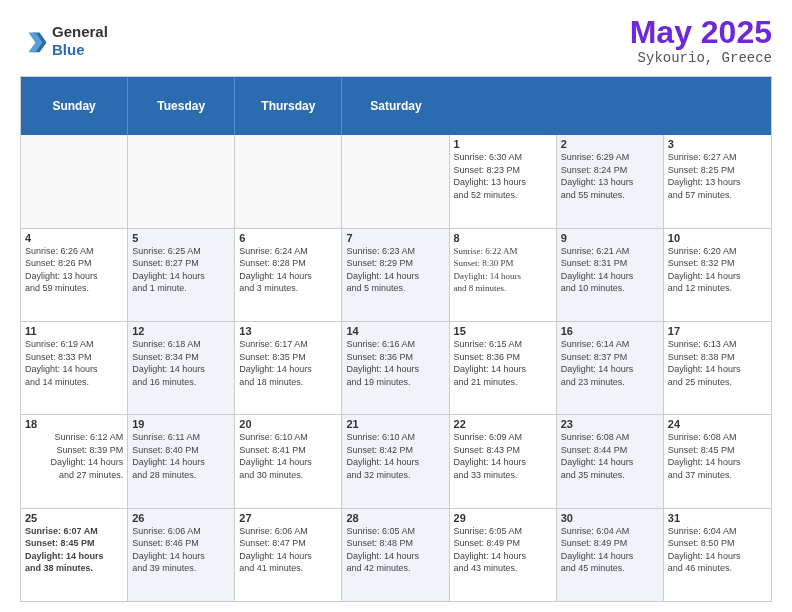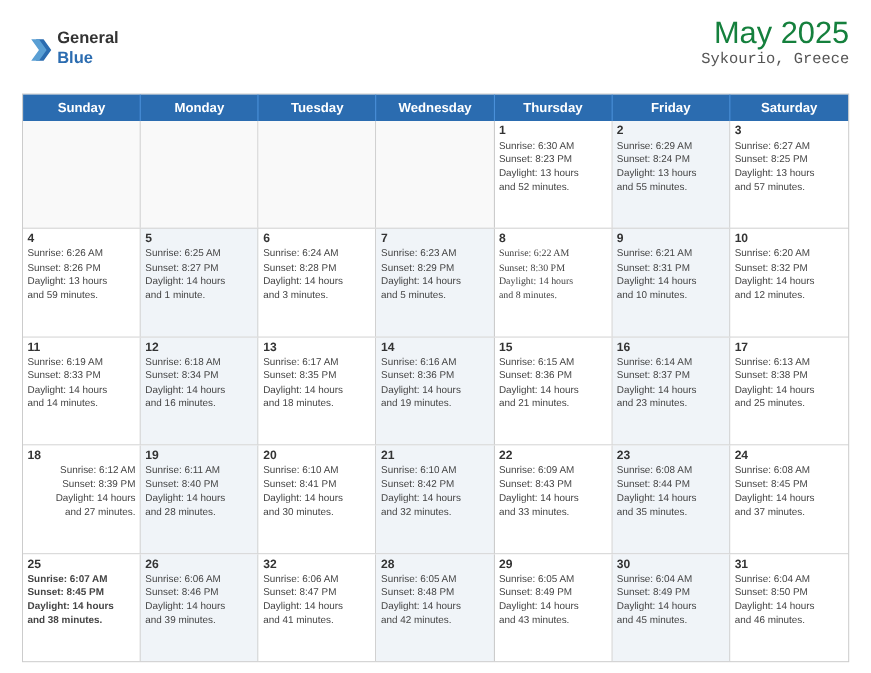--- a/index.html
+++ b/index.html
@@ -13,39 +13,39 @@
     .page {
       width: 792px;
       height: 612px;
       padding: 15px 20px 10px 20px;
       display: flex;
       flex-direction: column;
     }
     .header {
       display: flex;
       justify-content: space-between;
-      align-items: flex-end;
-      margin-bottom: 23px;
+      align-items: center;
+      margin-bottom: 10px;
     }
     .logo {
       display: flex;
       align-items: center;
       gap: 4px;
     }
     .logo-icon {
       width: 28px;
       height: 28px;
     }
     .title-block {
       text-align: right;
     }
     .main-title {
-      font-size: 28px;
-      font-weight: normal;
-      color: #15803d;
+      font-size: 32px;
+      font-weight: bold;
+      color: #6d28d9;
       line-height: 1.1;
     }
     .subtitle {
       font-size: 14px;
       color: #555;
       font-family: Liberation Mono, monospace;
     }
     .calendar {
       flex: 1;
       display: flex;
@@ -55,21 +55,21 @@
     .cal-header-row {
       display: grid;
       grid-template-columns: repeat(7, 1fr);
       background: #2b6cb0;
     }
     .cal-header-cell {
       color: #fff;
       font-size: 12px;
       font-weight: bold;
       text-align: center;
-      padding: 5px 2px;
+      padding: 22px 2px;
       border-right: 1px solid #4a90d9;
     }
     .cal-header-cell:last-child {
       border-right: none;
     }
     .cal-body {
       display: flex;
       flex-direction: column;
       flex: 1;
     }
@@ -133,25 +133,22 @@
     </div>
     <div class="title-block">
       <div class="main-title">May 2025</div>
       <div class="subtitle">Sykourio, Greece</div>
     </div>
   </div>
 
   <div class="calendar">
     <div class="cal-header-row">
     <div class="cal-header-cell">Sunday</div>
-        <div class="cal-header-cell">Monday</div>
         <div class="cal-header-cell">Tuesday</div>
-        <div class="cal-header-cell">Wednesday</div>
         <div class="cal-header-cell">Thursday</div>
-        <div class="cal-header-cell">Friday</div>
         <div class="cal-header-cell">Saturday</div>
       </div>
     <div class="cal-body">
     <div class="cal-row">
           <div class="cal-cell empty"></div>
           <div class="cal-cell empty"></div>
           <div class="cal-cell empty"></div>
           <div class="cal-cell empty"></div>
           <div class="cal-cell">
             <span class="day-num">1</span>
@@ -337,21 +334,21 @@
 and 38 minutes.</div>
           </div>
           <div class="cal-cell shaded">
             <span class="day-num">26</span>
             <div class="cell-info" style="white-space: pre-line;">Sunrise: 6:06 AM
 Sunset: 8:46 PM
 Daylight: 14 hours
 and 39 minutes.</div>
           </div>
           <div class="cal-cell">
-            <span class="day-num">32</span>
+            <span class="day-num">27</span>
             <div class="cell-info" style="white-space: pre-line;">Sunrise: 6:06 AM
 Sunset: 8:47 PM
 Daylight: 14 hours
 and 41 minutes.</div>
           </div>
           <div class="cal-cell shaded">
             <span class="day-num">28</span>
             <div class="cell-info" style="white-space: pre-line;">Sunrise: 6:05 AM
 Sunset: 8:48 PM
 Daylight: 14 hours

